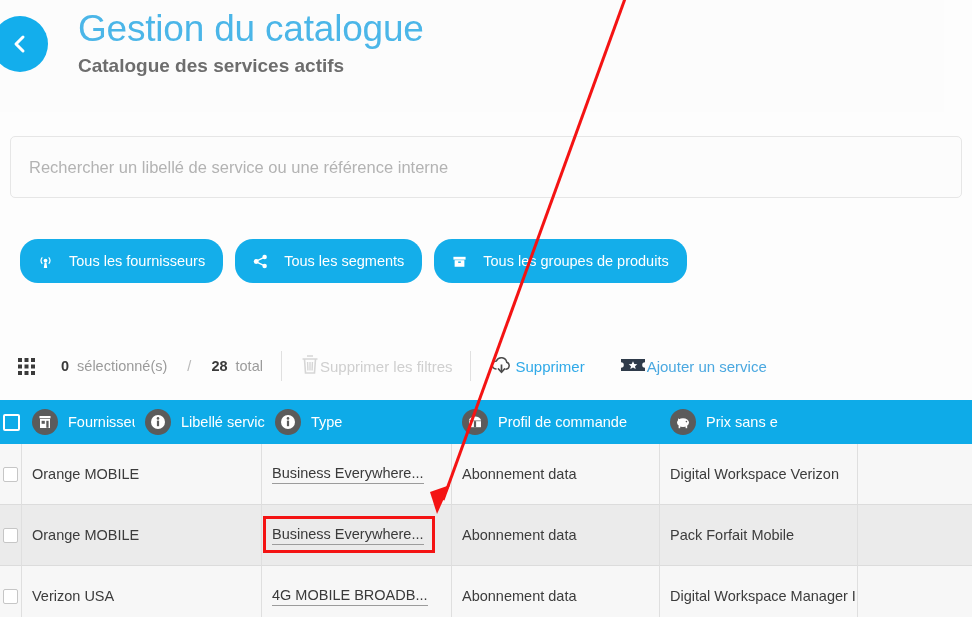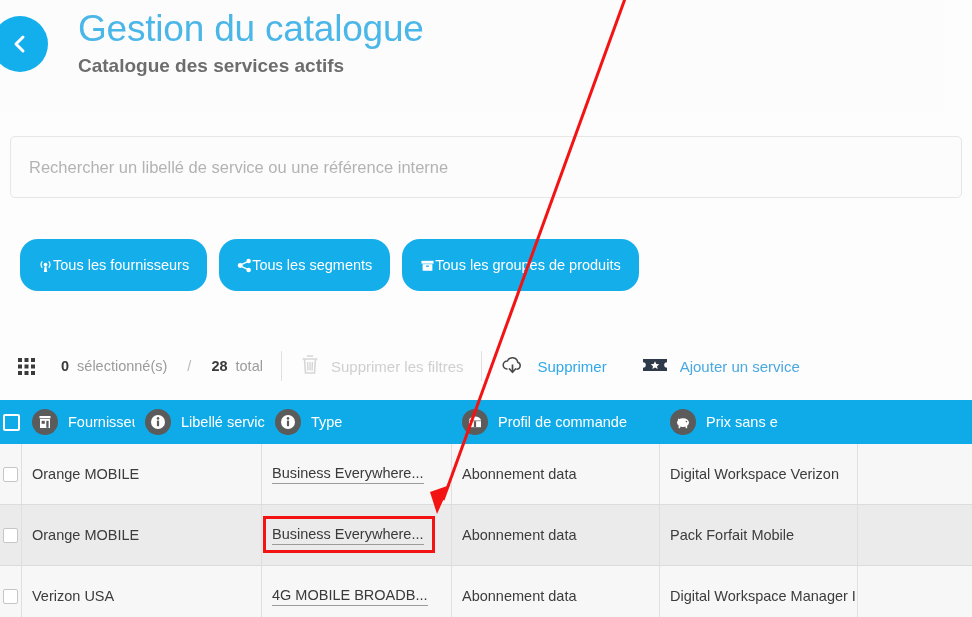--- a/index.html
+++ b/index.html
@@ -93,22 +93,22 @@
     position: absolute;
     left: 20px;
     top: 239px;
     display: flex;
     gap: 12px;
     align-items: center;
   }
   .pill {
     display: inline-flex;
     align-items: center;
-    gap: 0;
-    height: 52px;
+    gap: 16px;
+    height: 44px;
     padding: 0 18px;
     border-radius: 18px;
     background: #14aeea;
     color: #ffffff;
     font-size: 14.5px;
     border: none;
     cursor: pointer;
     font-family: "Liberation Sans", sans-serif;
     white-space: nowrap;
   }
@@ -140,21 +140,20 @@
 
   .tb-divider {
     width: 1px;
     height: 30px;
     background: #e0e0e0;
     margin: 0 18px;
   }
   .tb-action {
     display: inline-flex;
     align-items: center;
-    gap: 11px;
     cursor: pointer;
     white-space: nowrap;
   }
   .tb-action.disabled { cursor: default; }
   .tb-label-disabled { color: #cfcfcf; font-size: 15px; }
   .tb-label-link { color: #2fa9e8; font-size: 15px; }
   .tb-label-dark { color: #4aa8e0; font-size: 15px; }
 
   
   .table {

